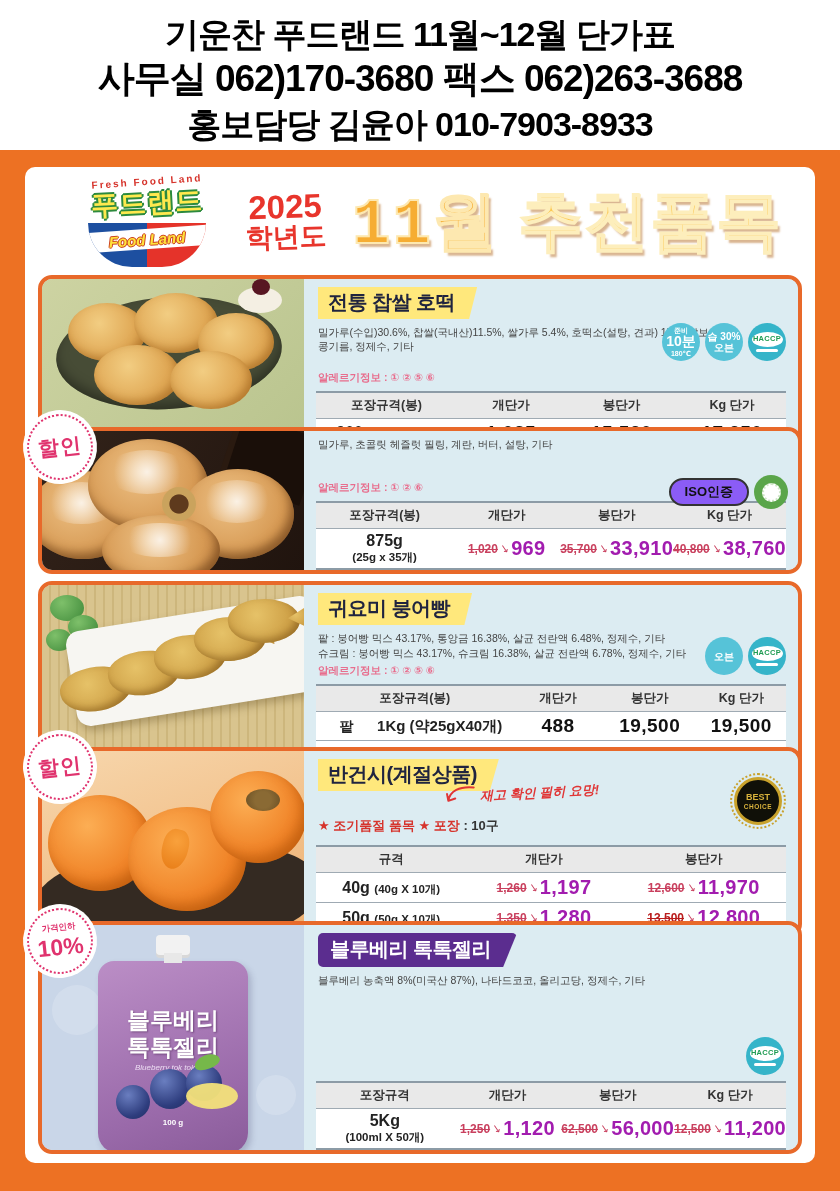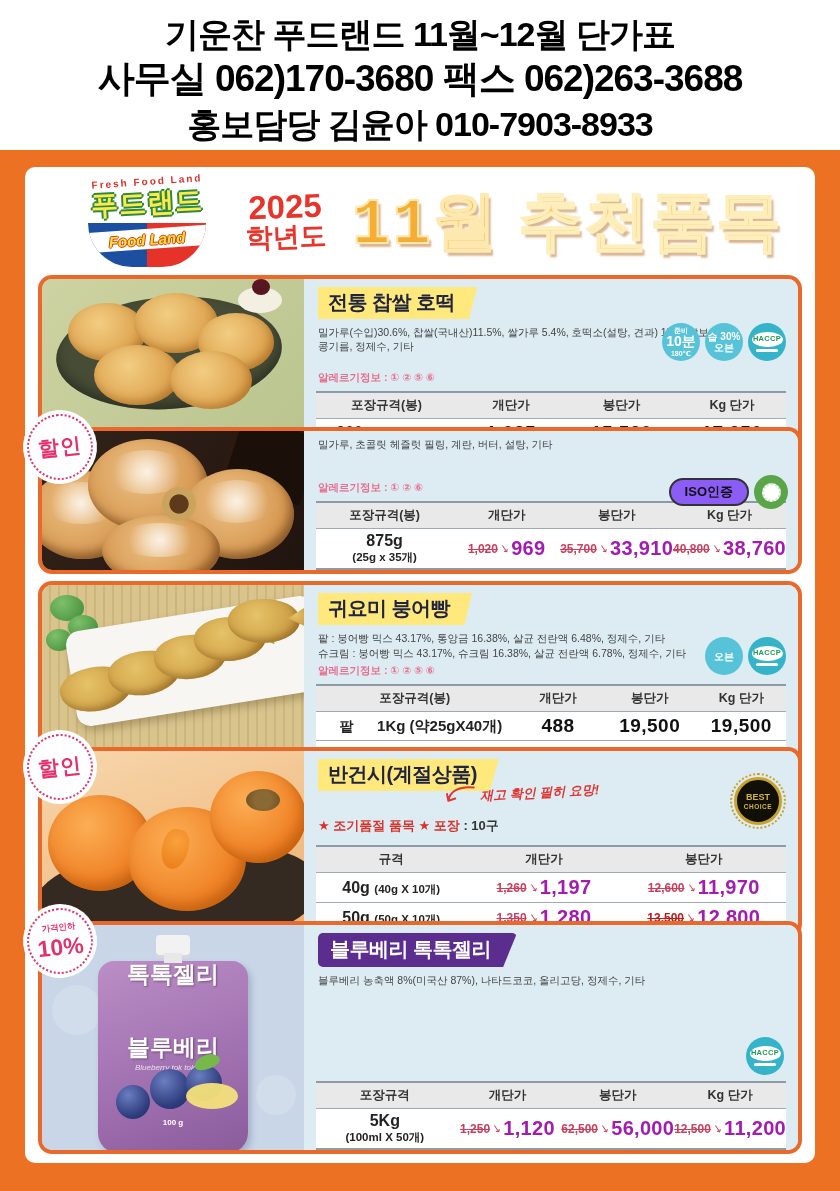--- a/index.html
+++ b/index.html
@@ -420,22 +420,22 @@
         <div class="disc">
           <span class="small">가격인하</span>
           <span class="pct">10%</span>
         </div>
         <div class="card-inner">
           <div class="card-img img5">
             <div class="bubble5" style="left:10px;top:60px;width:50px;height:50px;"></div>
             <div class="bubble5" style="right:8px;top:150px;width:40px;height:40px;"></div>
             <div class="pouch">
               <div class="cap5"></div>
+              <div class="pouch-kr first">블루베리</div>
               <div class="pouch-kr">톡톡젤리</div>
-              <div class="pouch-kr first">블루베리</div>
               <div class="pouch-script">Blueberry tok tok jelly</div>
               <div class="bb" style="left:18px;bottom:34px;width:34px;height:34px;"></div>
               <div class="bb" style="left:52px;bottom:44px;width:40px;height:40px;"></div>
               <div class="bb" style="left:88px;bottom:52px;width:36px;height:36px;"></div>
               <div class="leaf5" style="left:96px;bottom:84px;"></div>
               <div class="blob5"></div>
               <div class="weight5">100 g</div>
             </div>
           </div>
           <div class="card-info">

